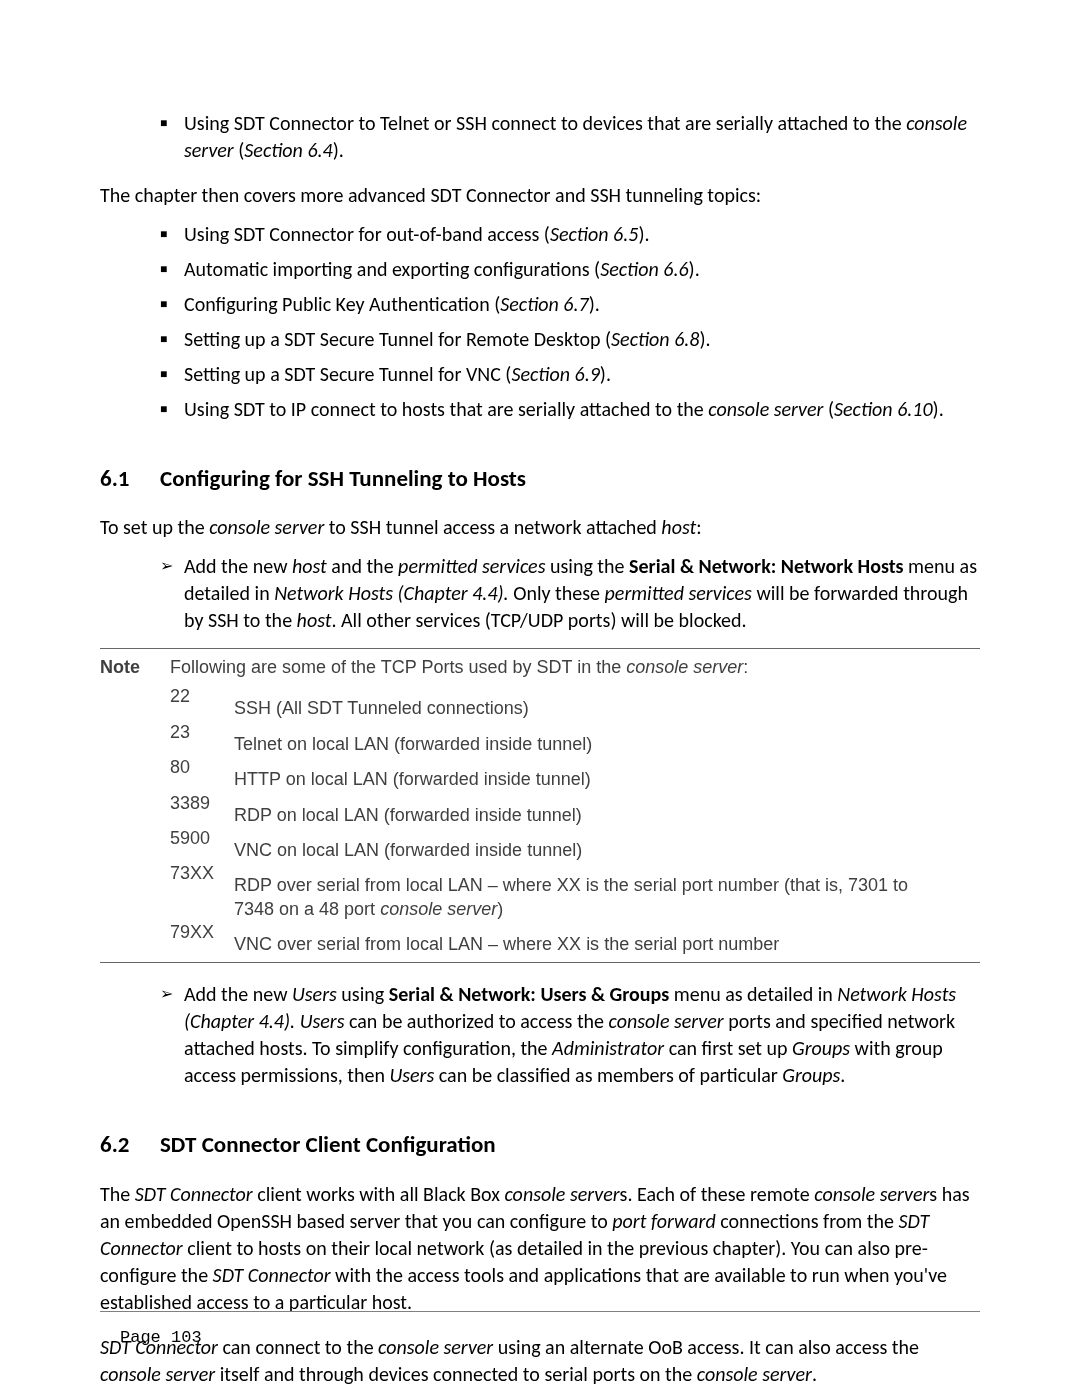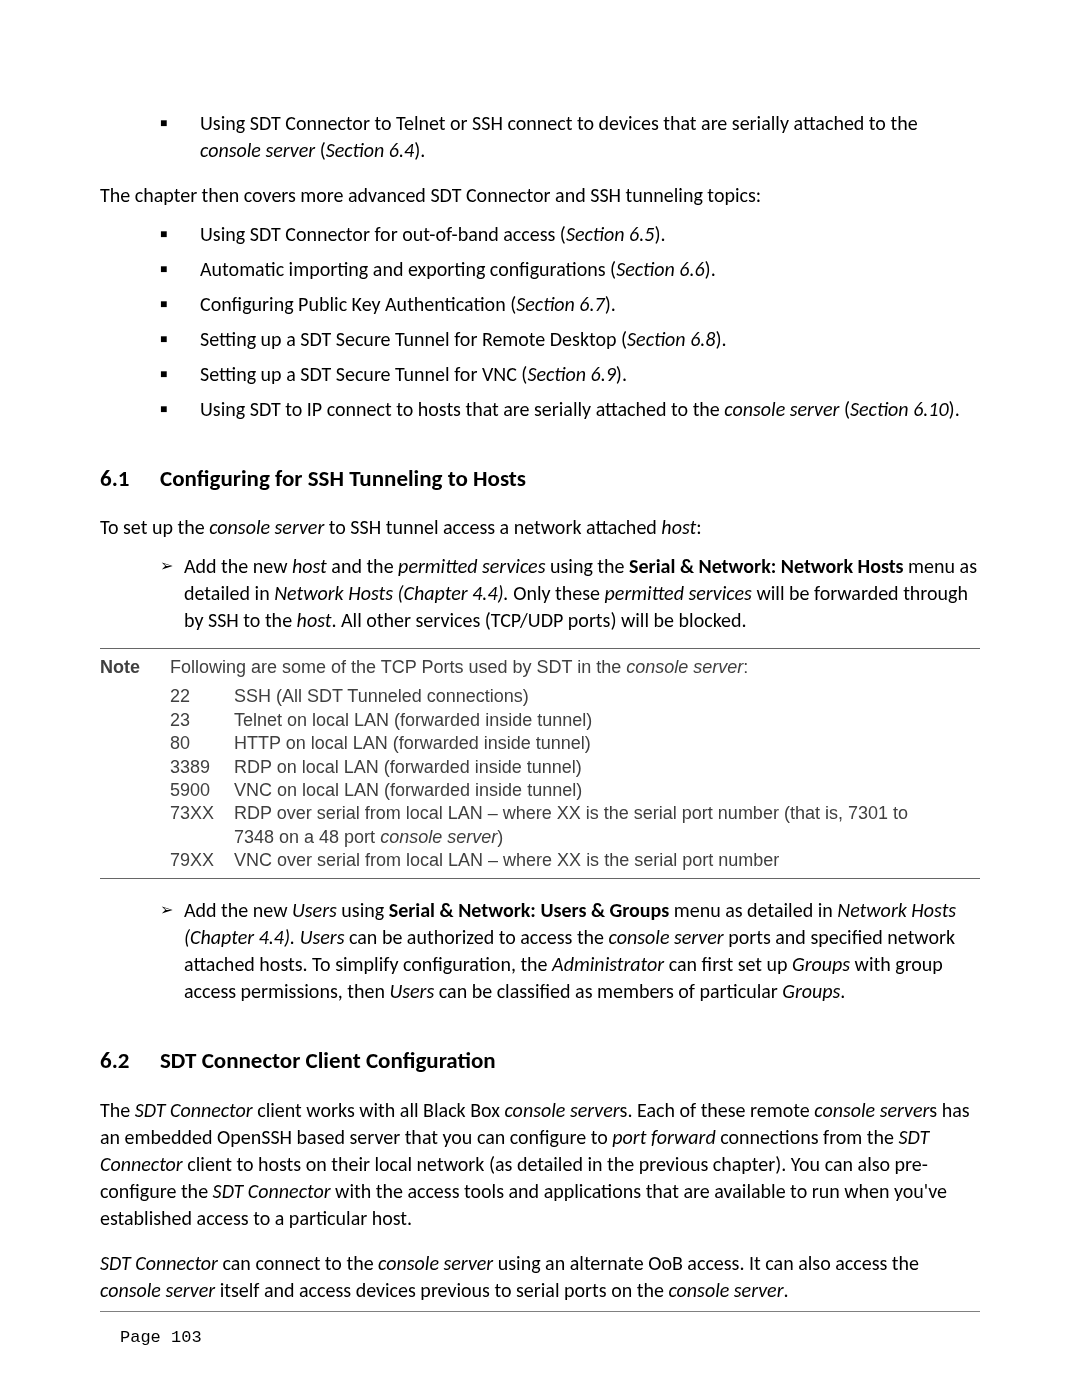--- a/index.html
+++ b/index.html
@@ -32,21 +32,20 @@
   .bullet-row .bullet {
     width: 24px;
     flex: 0 0 24px;
     color: #000;
     font-size: 12px;
     line-height: 26px;
     text-align: left;
   }
   .bullet-row .text {
     flex: 1;
-    margin-left: 16px;
   }
   .ital { font-style: italic; }
   .bold { font-weight: bold; }
   p.body {
     margin: 18px 0 12px 0;
   }
   h2.section {
     font-size: 23px;
     font-weight: bold;
     margin: 40px 0 20px 0;
@@ -97,20 +96,21 @@
   }
   .port-row {
     display: flex;
     line-height: 1.3;
   }
   .port-row .pnum {
     flex: 0 0 64px;
   }
   .port-row .pdesc {
     flex: 1;
+    margin-top: 12px;
   }
   .footer {
     position: absolute;
     left: 100px;
     right: 100px;
     bottom: 50px;
   }
   .footer-line {
     border-top: 1px solid #808080;
     margin-bottom: 16px;
@@ -250,21 +250,21 @@
 
     <h2 class="section">
       <span class="num">6.2</span><span>SDT Connector Client Configuration</span>
     </h2>
 
     <p class="body">
       <span>The </span><span class="ital">SDT Connector</span><span> client works with all Black Box </span><span class="ital">console server</span><span>s. Each of these remote </span><span class="ital">console server</span><span>s has an embedded OpenSSH based server that you can configure to </span><span class="ital">port forward</span><span> connections from the </span><span class="ital">SDT Connector</span><span> client to hosts on their local network (as detailed in the previous chapter). You can also pre-configure the </span><span class="ital">SDT Connector</span><span> with the access tools and applications that are available to run when you've established access to a particular host.</span>
     </p>
 
     <p class="body">
-      <span class="ital">SDT Connector</span><span> can connect to the </span><span class="ital">console server</span><span> using an alternate OoB access. It can also access the </span><span class="ital">console server</span><span> itself and access devices previous to serial ports on the </span><span class="ital">console server</span><span>.</span>
+      <span class="ital">SDT Connector</span><span> can connect to the </span><span class="ital">console server</span><span> using an alternate OoB access. It can also access the </span><span class="ital">console server</span><span> itself and through devices connected to serial ports on the </span><span class="ital">console server</span><span>.</span>
     </p>
 
   </div>
 
   <div class="footer">
     <div class="footer-line"></div>
     <div class="footer-row">
       <div class="footer-right">Page 103</div>
     </div>
   </div>

